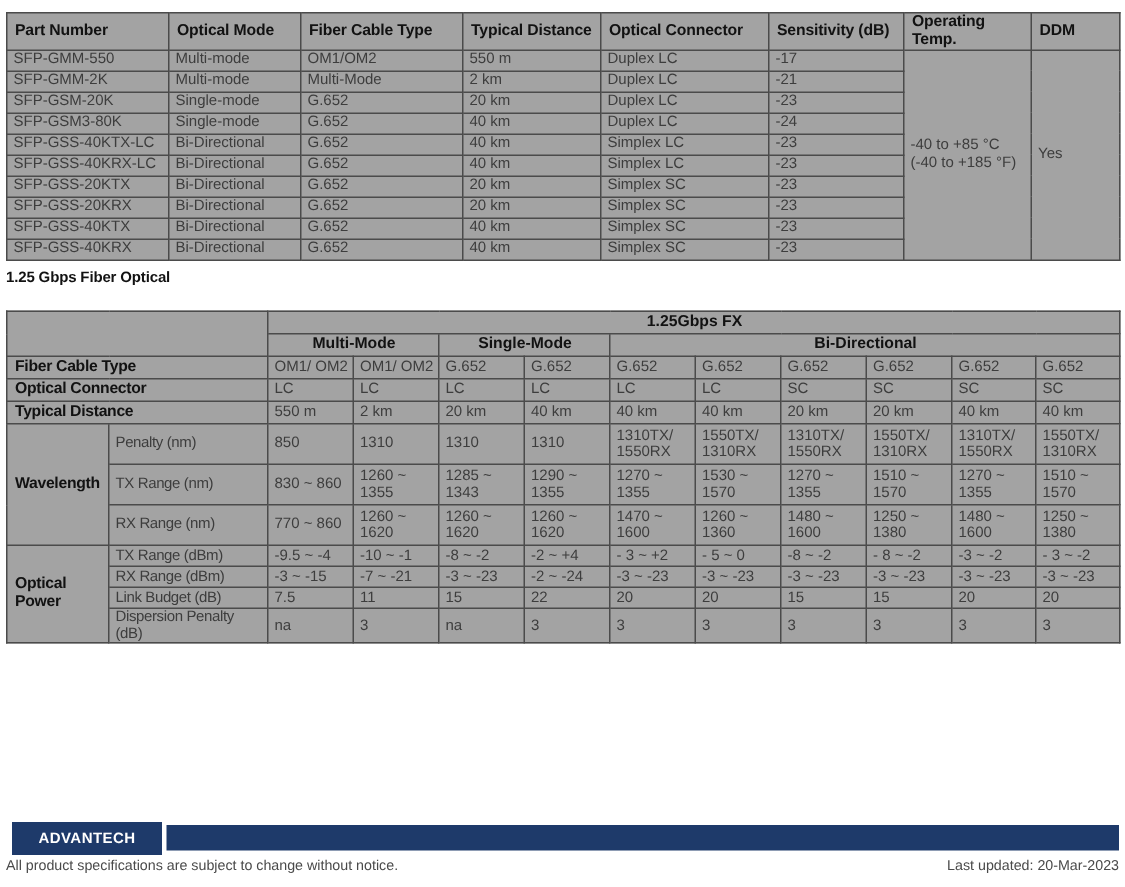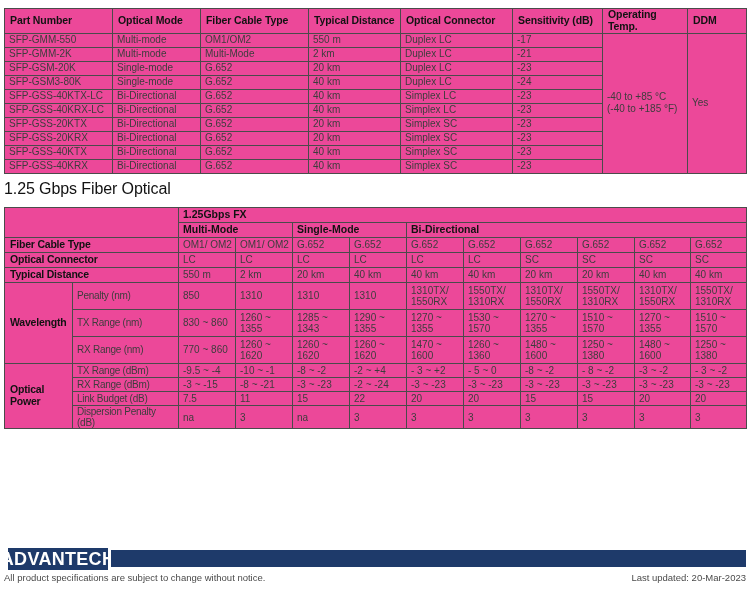--- a/index.html
+++ b/index.html
@@ -1,38 +1,38 @@
 <!DOCTYPE html>
 <html><head>
 <meta charset="utf-8">
 <style>
   *{box-sizing:border-box;margin:0;padding:0}
   html,body{width:750px;height:591px}
   body{position:relative;background:#fff;font-family:"Liberation Sans",sans-serif;color:#3d3d3d;overflow:hidden}
-  table{border-collapse:collapse;table-layout:fixed;position:absolute;left:4px;background:#ec4899}
+  table{border-collapse:collapse;table-layout:fixed;position:absolute;left:4px;background:#a3a3a3}
   td,th{border:1px solid #4b4b4b;font-size:10px;font-weight:400;text-align:left;padding:0 3px 0 4px;vertical-align:middle;line-height:1.12;color:#3d3d3d;overflow:hidden;word-wrap:break-word}
   
   .t1{top:8px;width:742px}
   .t1 th{font-weight:700;color:#121212;font-size:10.5px;height:17px;letter-spacing:-0.1px;padding-left:5px}
   .t1 td{height:14px}
   .t1 td.mid{vertical-align:middle;line-height:1.25}
   
-  .sec-title{position:absolute;left:4px;top:180px;font-size:16px;font-weight:400;color:#121212;letter-spacing:-0.1px}
+  .sec-title{position:absolute;left:4px;top:180px;font-size:10px;font-weight:700;color:#121212;letter-spacing:-0.1px}
   
   .t2{top:207px;width:742px}
-  .t2 .grp{font-weight:700;color:#121212;text-align:left;font-size:10.5px}
+  .t2 .grp{font-weight:700;color:#121212;text-align:center;font-size:10.5px}
   .t2 .lbl{font-weight:700;color:#121212;font-size:10.5px;letter-spacing:-0.2px;padding-left:5px}
   .t2 .sub{letter-spacing:-0.25px}
   .r15 td{height:15px}
   .tall td{height:27px}
   .r14 td{height:14px}
   .r17 td{height:17px}
   
   .logo-box{position:absolute;left:8px;top:548px;width:100px;height:22px;background:#1e3a6a;display:flex;align-items:center;justify-content:center}
-  .logo-box span{color:#fff;font-weight:800;font-size:18px;letter-spacing:0.3px;font-family:"Liberation Sans",sans-serif}
+  .logo-box span{color:#fff;font-weight:800;font-size:10px;letter-spacing:0.3px;font-family:"Liberation Sans",sans-serif}
   .footer-bar{position:absolute;left:111px;top:550px;width:635px;height:17px;background:#1e3a6a}
   .footer-note{position:absolute;left:4px;top:572px;font-size:9.5px;color:#4a4a4a}
   .footer-date{position:absolute;right:4px;top:572px;font-size:9.5px;color:#4a4a4a;text-align:right}
 </style>
 </head>
 <body>
 
 <table class="t1">
   <colgroup>
     <col style="width:108px">
@@ -258,21 +258,21 @@
         <td>- 3 ~ +2</td>
         <td>- 5 ~ 0</td>
         <td>-8 ~ -2</td>
         <td>- 8 ~ -2</td>
         <td>-3 ~ -2</td>
         <td>- 3 ~ -2</td>
     </tr>
     <tr class="r14">
       <td class="sub">RX Range (dBm)</td>
       <td>-3 ~ -15</td>
-        <td>-8 ~ -21</td>
+        <td>-7 ~ -21</td>
         <td>-3 ~ -23</td>
         <td>-2 ~ -24</td>
         <td>-3 ~ -23</td>
         <td>-3 ~ -23</td>
         <td>-3 ~ -23</td>
         <td>-3 ~ -23</td>
         <td>-3 ~ -23</td>
         <td>-3 ~ -23</td>
     </tr>
     <tr class="r14">

